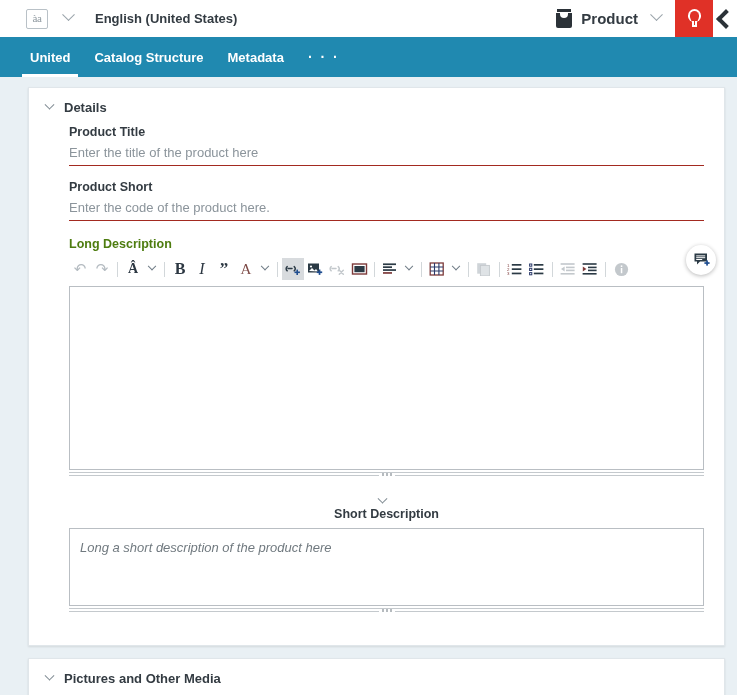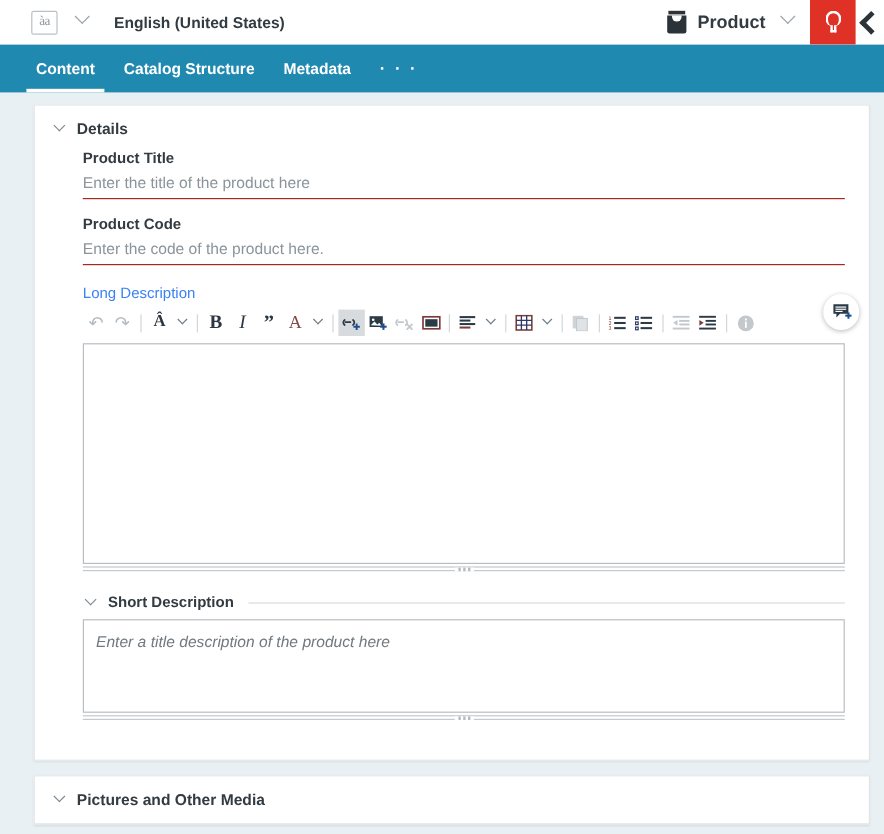--- a/index.html
+++ b/index.html
@@ -194,21 +194,21 @@
     padding: 2px 0 5px 0;
     outline: none;
     font-family: "Liberation Sans", sans-serif;
   }
   .field-input::placeholder { color: #8b949b; opacity: 1; }
   .field-gap { height: 14px; }
 
   
   .rte-wrap { padding: 0 20px 0 40px; position: relative; margin-top: 16px; }
   .rte-label {
-    font-size: 12.5px; font-weight: normal; color: #3b82f6;
+    font-size: 12.5px; font-weight: bold; color: #4d7c0f;
     margin-bottom: 6px;
   }
   .rte-toolbar {
     display: flex; align-items: center;
     height: 24px;
     gap: 0px;
     margin-bottom: 5px;
   }
   .tb {
     width: 22px; height: 22px;
@@ -274,21 +274,21 @@
     right: 8px; top: 8px;
     width: 30px; height: 30px;
     border-radius: 50%;
     background: #ffffff;
     box-shadow: 0 1px 4px rgba(0,0,0,0.28);
     display: flex; align-items: center; justify-content: center;
   }
 
   
   .short-sec { padding: 0 20px 0 40px; margin-top: 16px; }
-  .short-head { display: flex; align-items: center; margin-bottom: 7px; }
+  .short-head { display: flex; align-items: center; margin-bottom: 7px; flex-direction: column; }
   .short-head .card-caret { margin-right: 9px; }
   .short-title { font-size: 12.5px; font-weight: bold; color: #333b42; white-space: nowrap; }
   .short-rule { flex: 1; height: 1px; background: #d8dde1; margin-left: 12px; }
   .short-box {
     border: 1px solid #b9bec3;
     height: 78px;
     padding: 9px 10px;
   }
   .short-ph {
     font-size: 13px; color: #70797f; font-style: italic;
@@ -317,21 +317,21 @@
       </div>
     </div>
     <div class="collapse-chevron">
         <span></span>
       </div>
   </div>
 </div>
 
 <div class="tabbar">
   <div class="tab active">
-    <span>Content</span>
+    <span>United</span>
   </div>
   <div class="tab">
     <span>Catalog Structure</span>
   </div>
   <div class="tab">
     <span>Metadata</span>
   </div>
   <div class="tab-more">· · ·</div>
 </div>
 
@@ -346,21 +346,21 @@
     </div>
 
     <div class="field">
       <div class="field-label">Product Title</div>
       <input class="field-input" type="text" placeholder="Enter the title of the product here" style="">
     </div>
 
     <div class="field-gap"></div>
 
     <div class="field">
-      <div class="field-label">Product Code</div>
+      <div class="field-label">Product Short</div>
       <input class="field-input" type="text" placeholder="Enter the code of the product here." style="">
     </div>
 
     <div class="rte-wrap">
       <div class="rte-label">Long Description</div>
 
       <div class="comment-btn">
         <svg width="17" height="17" viewBox="0 0 17 17">
           <path d="M1.5 1.5 H14 V9.5 H7 L4 12.5 V9.5 H1.5 Z" fill="#2b3a45"></path>
           <rect x="3.2" y="3.4" width="9" height="1" fill="#fff"></rect>
@@ -528,21 +528,21 @@
 
     <div class="short-sec">
       <div class="short-head">
         <div class="card-caret">
             <span></span>
           </div>
         <div class="short-title">Short Description</div>
         <div class="short-rule"></div>
       </div>
       <div class="short-box">
-        <span class="short-ph">Enter a title description of the product here</span>
+        <span class="short-ph">Long a short description of the product here</span>
       </div>
       <div class="rte-grip">
         <span class="grip-dots">
             <i></i>
             <i></i>
             <i></i>
           </span>
       </div>
     </div>
 

